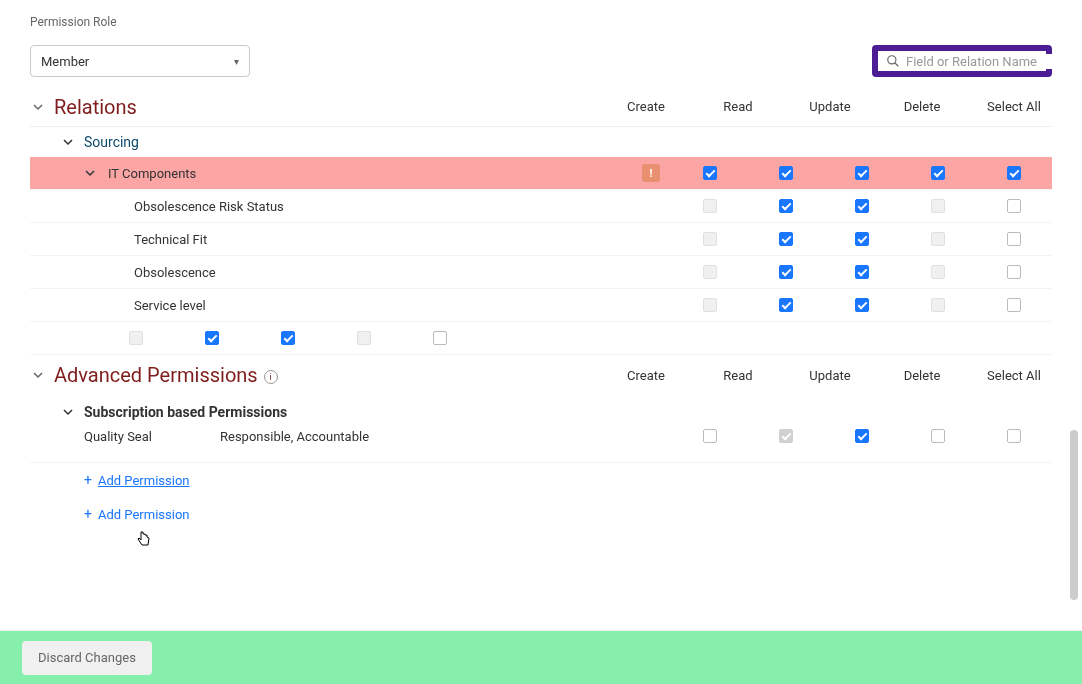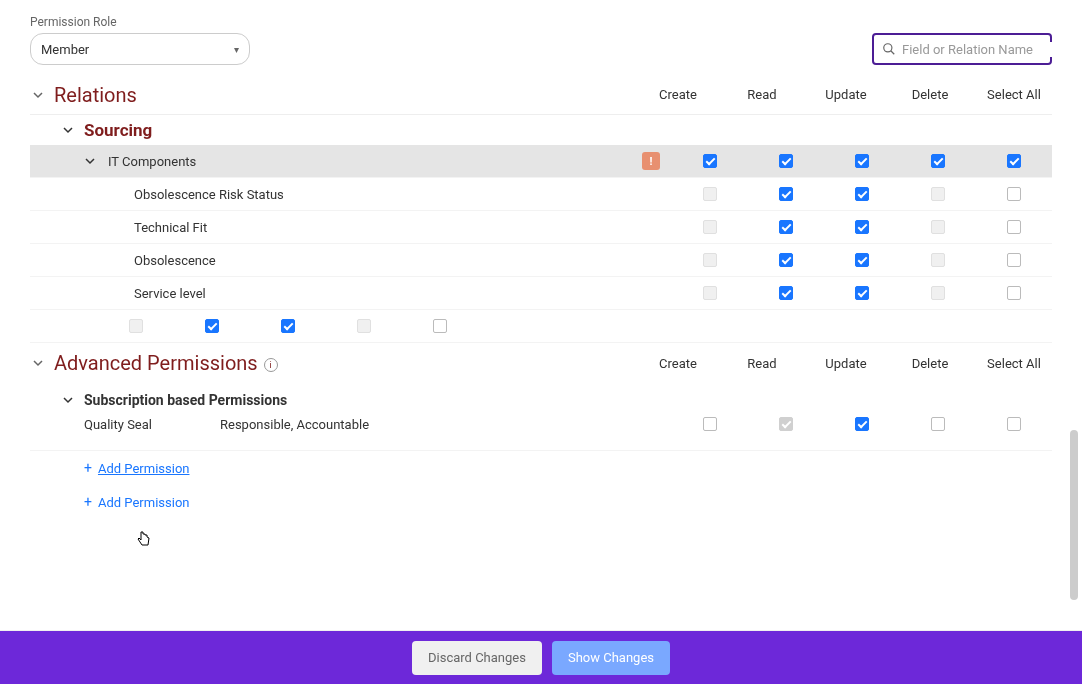--- a/index.html
+++ b/index.html
@@ -1,60 +1,60 @@
 <!DOCTYPE html>
 <html><head>
 <meta charset="utf-8">
 <style>
 *{box-sizing:border-box;margin:0;padding:0;font-family:-apple-system,BlinkMacSystemFont,"Segoe UI",Roboto,sans-serif}
 body{background:#fff;font-size:13px;color:#333;width:1082px;height:684px;overflow:hidden;position:relative}
 .top-bar{display:flex;justify-content:space-between;align-items:flex-end;padding:15px 30px 10px}
-.role-label{font-size:12px;color:#666;margin-bottom:4px}
-.role-select{width:220px;height:32px;border:1px solid #ccc;border-radius:13px;padding:0 10px;display:flex;align-items:center;justify-content:space-between;background:#fff;cursor:pointer}
+.role-label{font-size:12px;color:#666;margin-bottom:16px}
+.role-select{width:220px;height:32px;border:1px solid #ccc;border-radius:4px;padding:0 10px;display:flex;align-items:center;justify-content:space-between;background:#fff;cursor:pointer}
 .role-select .chev{font-size:10px;color:#666}
-.search-wrap{width:180px;height:32px;border:2px solid #4c1d95;border-radius:4px;display:flex;align-items:center;padding:0 8px;gap:6px}
+.search-wrap{width:180px;height:32px;border:6px solid #4c1d95;border-radius:4px;display:flex;align-items:center;padding:0 8px;gap:6px}
 .search-wrap svg{flex-shrink:0}
 .search-wrap input{border:none;outline:none;flex:1;font-size:13px;color:#333}
 .search-wrap input::placeholder{color:#999}
 .main{padding:0 30px}
 .section-header{display:flex;align-items:center;height:40px;border-bottom:1px solid #eee}
 .section-header.no-border{border-bottom:none}
 .toggle{width:16px;height:16px;display:flex;align-items:center;justify-content:center;cursor:pointer;margin-right:8px}
 .toggle svg{width:10px;height:10px}
 .sec-title{font-size:20px;color:#7f1d1d;font-weight:400;flex:1}
 .sec-title .info{display:inline-flex;width:14px;height:14px;border:1px solid #999;border-radius:50%;align-items:center;justify-content:center;font-size:9px;margin-left:6px;vertical-align:middle}
-.col-headers{display:flex;gap:8px}
+.col-headers{display:flex;gap:16px}
 .col-h{width:76px;text-align:center;font-size:13px;color:#333}
 .group-header{display:flex;align-items:center;height:34px;padding-left:30px}
 .group-header .toggle{margin-right:8px}
 .group-title{font-weight:700;font-size:14px;color:#333}
 .sub-group-header{display:flex;align-items:center;height:30px;padding-left:30px}
-.sub-group-title{font-weight:700;font-size:17px;color:#7f1d1d}
+.sub-group-title{font-weight:400;font-size:14px;color:#0c4a6e}
 .row{display:flex;align-items:center;height:33px;border-bottom:1px solid #f3f3f3}
-.row.highlight{background:#e5e5e5}
+.row.highlight{background:#fca5a5}
 .row-spacer{width:52px;flex-shrink:0}
 .row-toggle{width:16px;flex-shrink:0;display:flex;align-items:center;justify-content:center;cursor:pointer}
 .row-label{flex:1;padding-left:10px;font-size:13px;color:#333}
 .row-label.indent{padding-left:36px}
 .badge{width:18px;height:18px;background:#e89070;border-radius:3px;display:flex;align-items:center;justify-content:center;color:#fff;font-size:11px;font-weight:700;margin-right:12px}
 .checks{display:flex}
 .chk-cell{width:76px;display:flex;align-items:center;justify-content:center}
 .chk{width:14px;height:14px;border:1px solid #bbb;border-radius:2px;background:#fff;cursor:pointer;display:flex;align-items:center;justify-content:center}
 .chk.on{background:#1976ff;border-color:#1976ff}
 .chk.on::after{content:"";width:3px;height:7px;border:solid #fff;border-width:0 2px 2px 0;transform:rotate(45deg);margin-top:-2px}
 .chk.light{background:#f0f0f0;border-color:#e0e0e0;cursor:default}
 .chk.light.on{background:#d0d0d0;border-color:#d0d0d0}
 .chk.light.on::after{border-color:#fff}
 .adv-row{display:flex;align-items:flex-start;height:34px;border-bottom:1px solid #f3f3f3}
 .adv-label{width:190px;padding-left:54px;font-size:13px}
 .adv-scope{flex:1;font-size:13px;color:#333}
 .add-perm{display:flex;align-items:center;height:34px;padding-left:54px;gap:6px;color:#1976ff;font-size:13px;cursor:pointer}
 .add-perm .plus{font-size:14px;line-height:1}
 .add-perm.hover .txt{text-decoration:underline}
-.footer{position:absolute;bottom:0;left:0;right:0;height:54px;display:flex;justify-content:center;align-items:center;gap:10px;padding:0 22px;border-top:1px solid #f0f0f0;background:#6d28d9}
+.footer{position:absolute;bottom:0;left:0;right:0;height:54px;display:flex;justify-content:flex-start;align-items:center;gap:10px;padding:0 22px;border-top:1px solid #f0f0f0;background:#86efac}
 .btn{height:34px;padding:0 16px;border-radius:4px;border:none;font-size:13px;cursor:pointer}
 .btn.discard{background:#f0f0f0;color:#666}
 .btn.show{background:#7aa8ff;color:#fff}
 .cursor-hand{position:absolute;left:136px;top:530px;pointer-events:none}
 .scroll-ind{position:absolute;right:4px;top:430px;width:8px;height:170px;background:#ccc;border-radius:4px}
 </style>
 </head>
 <body>
 
 <div class="top-bar">
@@ -300,20 +300,19 @@
 
   <div class="add-perm">
     <span class="plus">+</span>
     <span class="txt">Add Permission</span>
   </div>
 
 </div>
 
 <div class="footer">
   <button class="btn discard">Discard Changes</button>
-  <button class="btn show">Show Changes</button>
 </div>
 
 <div class="scroll-ind"></div>
 
 <svg class="cursor-hand" width="16" height="18" viewBox="0 0 16 18">
     <path d="M5 2 L5 10 L3 8 L2 9 L6 15 L12 15 L13 8 L11 7 L11 5 L9 5 L9 4 L7 4 L7 2 Z" fill="#fff" stroke="#000" stroke-width="1"></path>
   </svg>
 
 </body></html>

